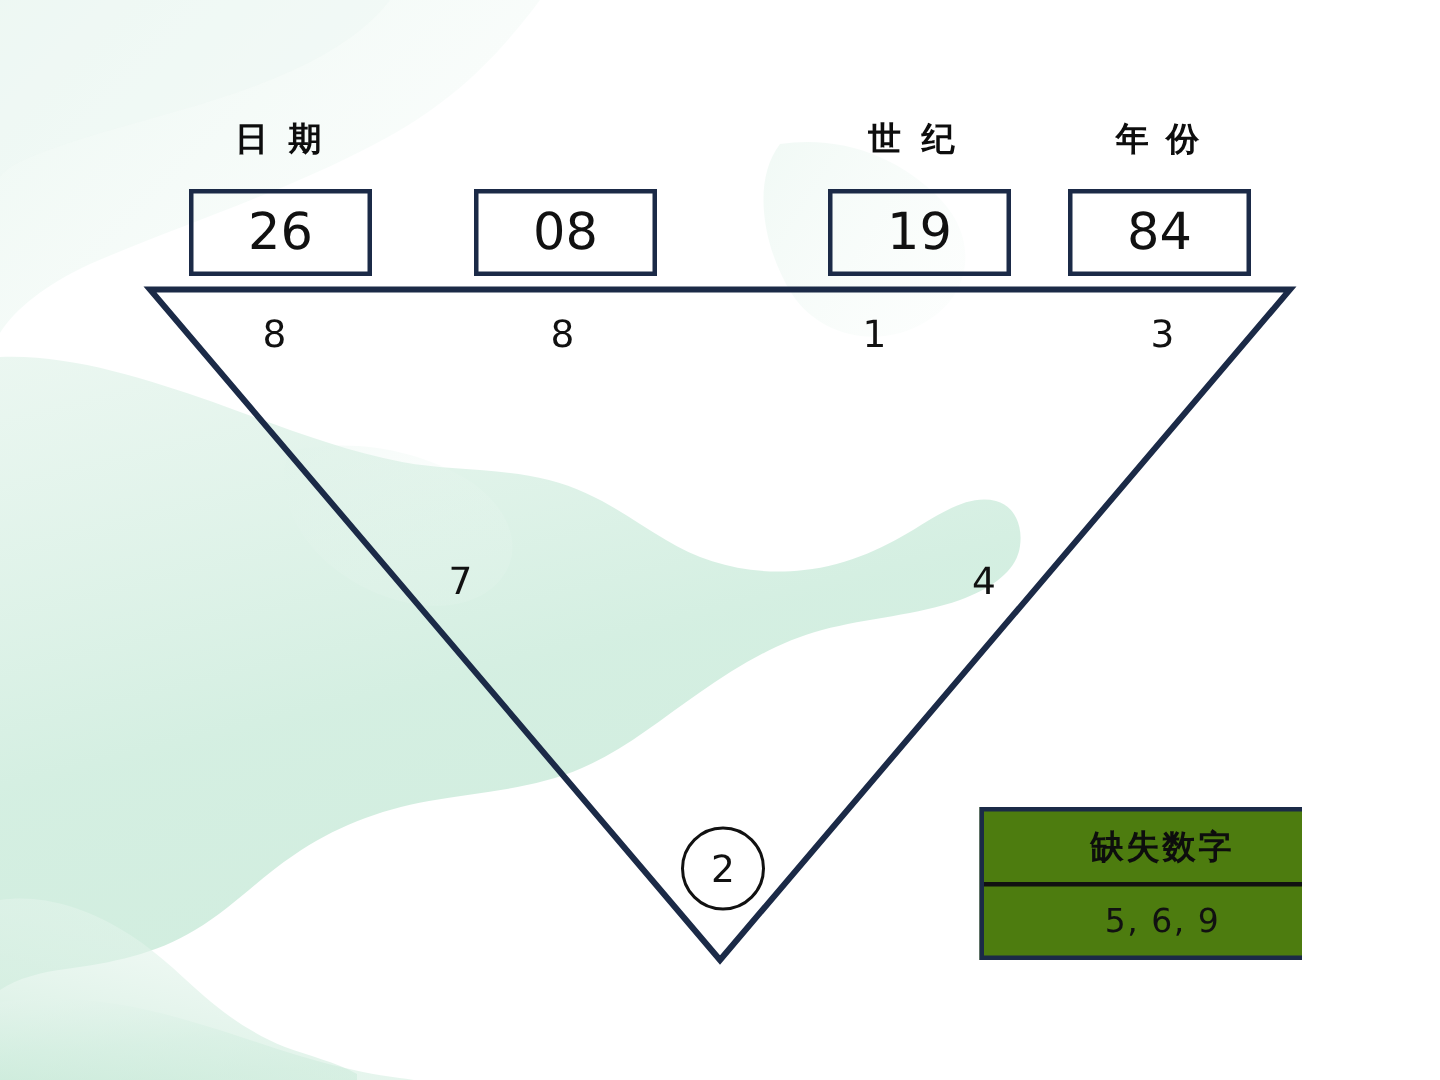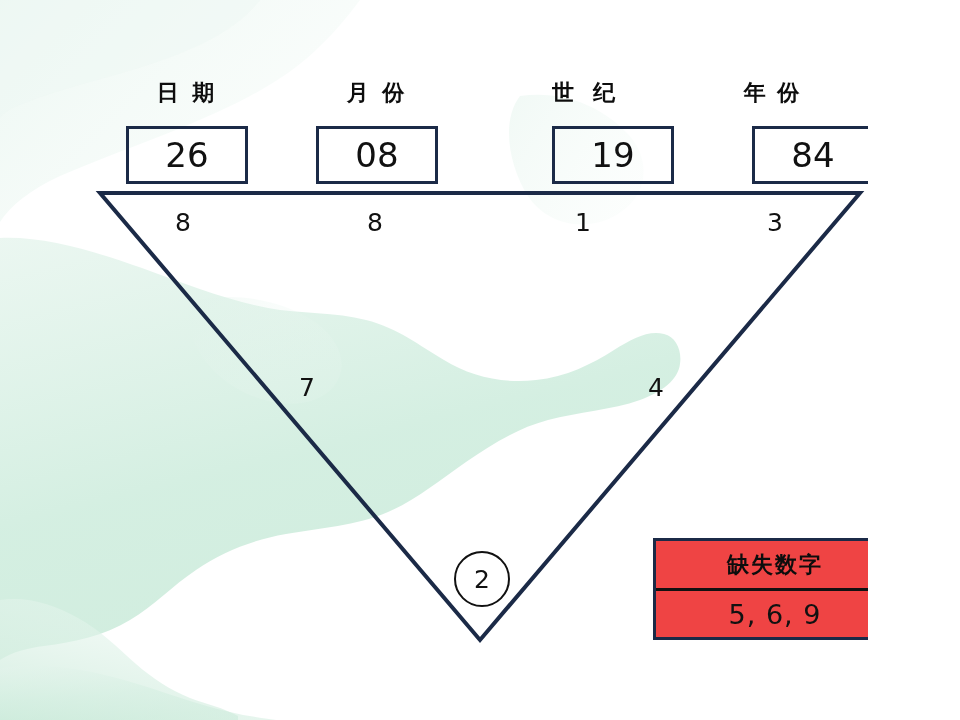--- a/index.html
+++ b/index.html
@@ -116,21 +116,21 @@
     color: #111111;
     line-height: 1;
   }
 
   
   #missing-table {
     position: absolute;
     z-index: 3;
     box-sizing: border-box;
     border: 3px solid #1b2a47;
-    background: #ef4444;
+    background: #4d7c0f;
     display: flex;
     flex-direction: column;
   }
   #missing-table .mt-head {
     box-sizing: border-box;
     height: 50px;
     border-bottom: 3px solid #111111;
     display: flex;
     align-items: center;
     justify-content: center;
@@ -141,21 +141,21 @@
     letter-spacing: 2px;
     white-space: nowrap;
   }
   #missing-table .mt-body {
     box-sizing: border-box;
     flex: 1;
     display: flex;
     align-items: center;
     justify-content: center;
     font-family: "DejaVu Sans", sans-serif;
-    font-size: 27px;
+    font-size: 22px;
     color: #111111;
     letter-spacing: 1px;
     white-space: nowrap;
   }
 </style>
 </head>
 <body>
 
 <div id="stage">
 
@@ -212,34 +212,33 @@
     <path fill="#eef8f3" opacity="0.5" d="
       M0,0 L260,0 C240,26 206,44 168,58 C120,76 66,86 22,104
       C12,108 4,112 0,118 Z"></path>
   </svg>
 
   <svg id="triangle-svg" viewBox="0 0 960 720" preserveAspectRatio="none" aria-hidden="true">
     <polygon points="100,193 860,193 480,640" fill="none" stroke="#1b2a47" stroke-width="4" stroke-linejoin="miter"></polygon>
   </svg>
 
   <div class="col-header" style="left:126px; top:78px; width:122px;">日 期</div>
-  <div class="col-header" style="left:316px; top:78px; width:122px;">月 份</div>
-  <div class="col-header" style="left:524px; top:78px; width:122px;font-family:Liberation Mono, monospace;">世 纪</div>
+  <div class="col-header" style="left:548px; top:78px; width:122px;">世 纪</div>
   <div class="col-header" style="left:712px; top:78px; width:122px;font-family:Liberation Serif, serif;">年 份</div>
 
   <div class="digit-box" style="left:126px; top:126px; width:122px; height:58px;">
     <span>26</span>
   </div>
   <div class="digit-box" style="left:316px; top:126px; width:122px; height:58px;align-items:center;">
     <span>08</span>
   </div>
   <div class="digit-box" style="left:552px; top:126px; width:122px; height:58px;text-align:center;">
     <span>19</span>
   </div>
-  <div class="digit-box" style="left:752px; top:126px; width:122px; height:58px;">
+  <div class="digit-box" style="left:712px; top:126px; width:122px; height:58px;">
     <span>84</span>
   </div>
 
   <div class="split-digit" style="left:163px; top:210px;">8</div>
   <div class="split-digit" style="left:355px; top:210px;">8</div>
   <div class="split-digit" style="left:563px; top:210px;">1</div>
   <div class="split-digit" style="left:755px; top:210px;">3</div>
 
   <div class="mid-digit" style="left:287px; top:375px;">7</div>
   <div class="mid-digit" style="left:636px; top:375px;">4</div>

